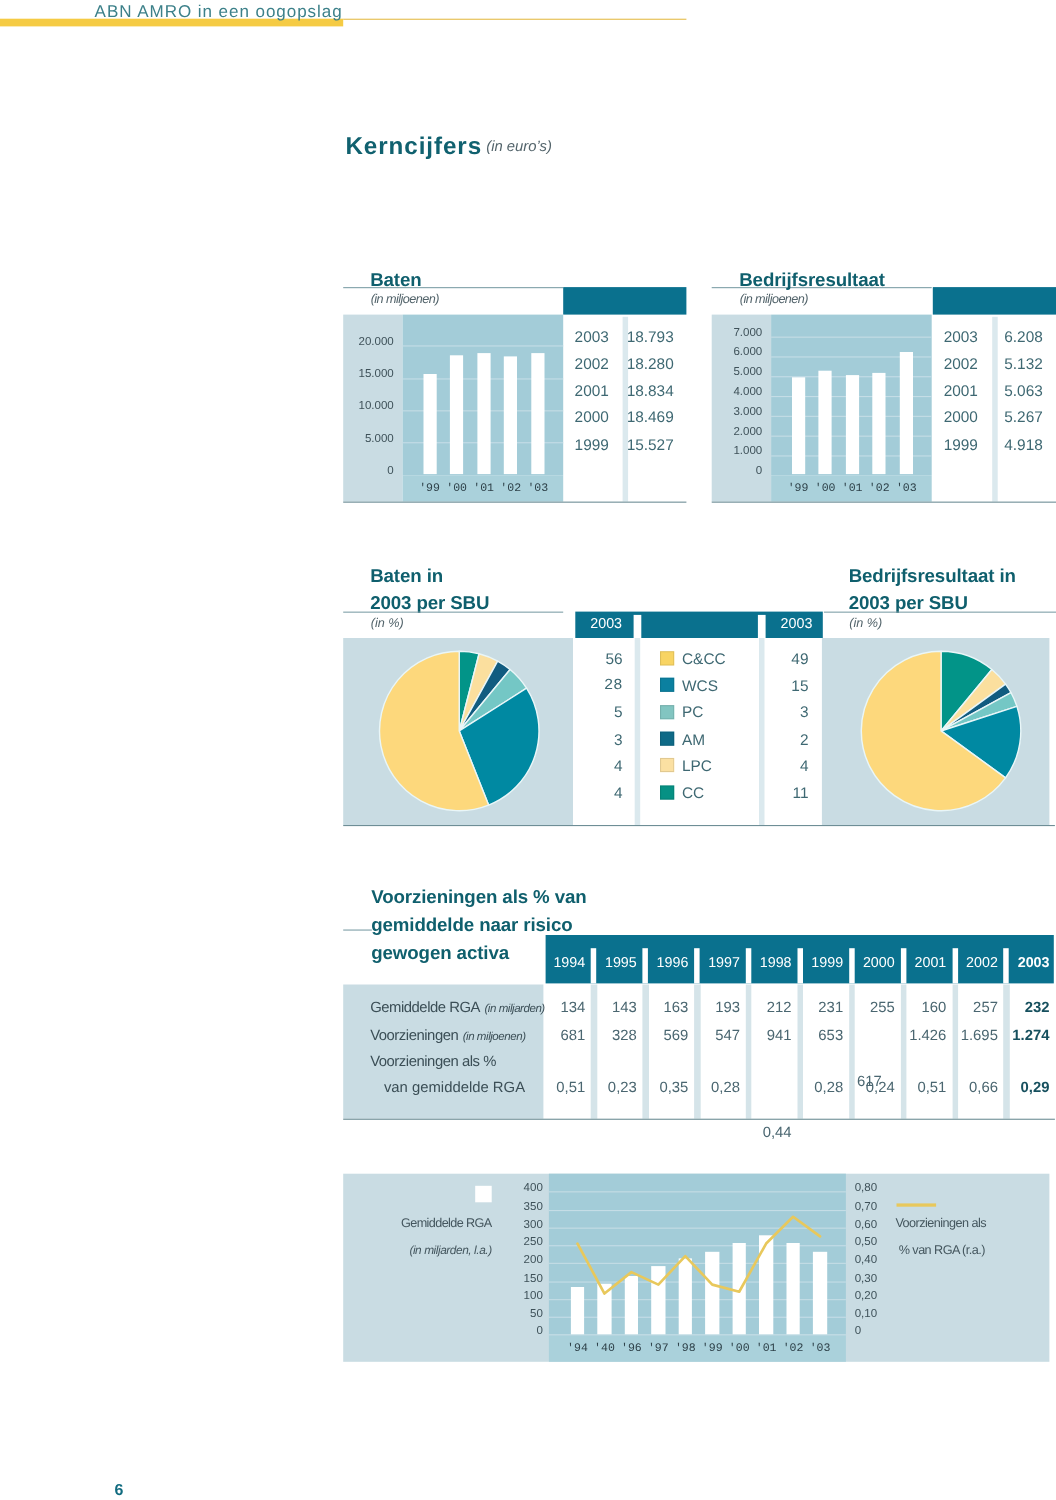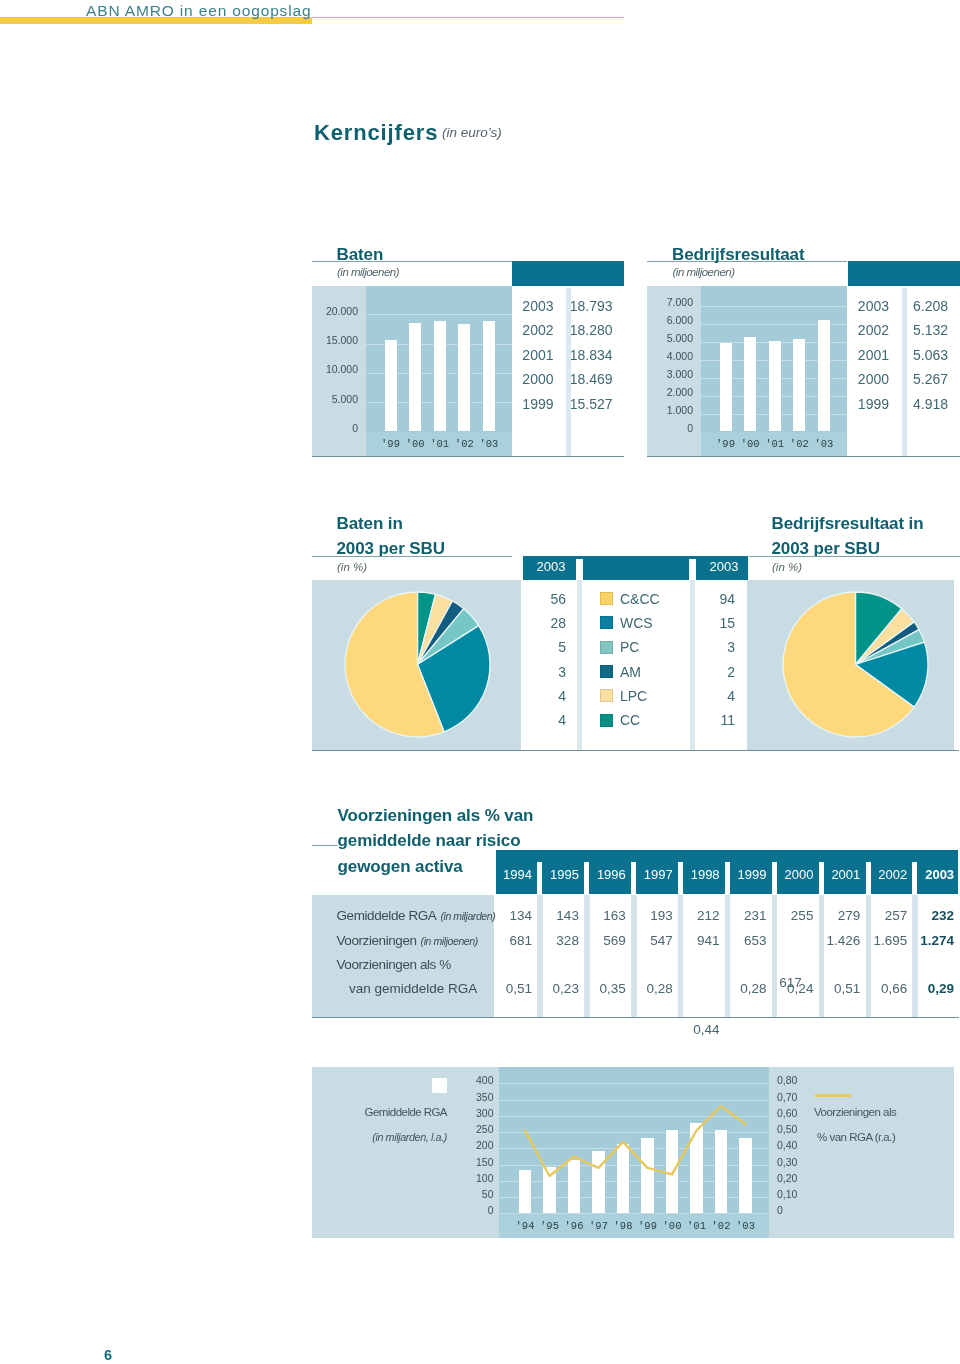--- a/index.html
+++ b/index.html
@@ -148,22 +148,22 @@
 <div class="abs hdr-year" style="left: 515.5px; top: 558.5px; width: 50px; text-align: right;">2003</div>
 <div class="abs hdr-year" style="left: 688.5px; top: 558.5px; width: 50px; text-align: right;">2003</div>
 <div class="abs panel-light" style="left: 311.5px; top: 580px; width: 209px; height: 169.5px;"></div>
 <div class="abs panel-light" style="left: 747px; top: 580px; width: 206.5px; height: 169.5px;"></div>
 <div class="abs" style="left: 520.5px; top: 580px; width: 226.5px; height: 169.5px; background: rgb(255, 255, 255);"></div>
 <div class="abs" style="left: 576.5px; top: 580px; width: 5px; height: 169.5px; background: rgb(219, 233, 238);"></div>
 <div class="abs" style="left: 690px; top: 580px; width: 5px; height: 169.5px; background: rgb(219, 233, 238);"></div>
 <div class="abs val-lbl" style="left: 520px; top: 590.6px; width: 46px; text-align: right;">56</div>
 <div class="abs" style="left: 599.5px; top: 592.1px; width: 13px; height: 13px; background: rgb(248, 212, 99); box-shadow: rgba(0, 0, 0, 0.1) 0px 0px 0px 1px inset;"></div>
 <div class="abs val-lbl" style="left: 620px; top: 590.6px;">C&amp;CC</div>
-<div class="abs val-lbl" style="left: 689px; top: 590.6px; width: 46px; text-align: right;">94</div>
-<div class="abs val-lbl" style="left: 520px; top: 614.9px; width: 46px; text-align: right;">28</div>
+<div class="abs val-lbl" style="left: 689px; top: 590.6px; width: 46px; text-align: right;">49</div>
+<div class="abs val-lbl" style="left: 520px; top: 614.9px; width: 46px; text-align: right; font-family: Liberation Mono, monospace;">28</div>
 <div class="abs" style="left: 599.5px; top: 616.4px; width: 13px; height: 13px; background: rgb(11, 128, 160); box-shadow: rgba(0, 0, 0, 0.1) 0px 0px 0px 1px inset;"></div>
 <div class="abs val-lbl" style="left: 620px; top: 614.9px;">WCS</div>
 <div class="abs val-lbl" style="left: 689px; top: 614.9px; width: 46px; text-align: right;">15</div>
 <div class="abs val-lbl" style="left: 520px; top: 639.2px; width: 46px; text-align: right;">5</div>
 <div class="abs" style="left: 599.5px; top: 640.7px; width: 13px; height: 13px; background: rgb(130, 197, 193); box-shadow: rgba(0, 0, 0, 0.1) 0px 0px 0px 1px inset;"></div>
 <div class="abs val-lbl" style="left: 620px; top: 639.2px;">PC</div>
 <div class="abs val-lbl" style="left: 689px; top: 639.2px; width: 46px; text-align: right;">3</div>
 <div class="abs val-lbl" style="left: 520px; top: 663.5px; width: 46px; text-align: right;">3</div>
 <div class="abs" style="left: 599.5px; top: 665px; width: 13px; height: 13px; background: rgb(14, 106, 135); box-shadow: rgba(0, 0, 0, 0.1) 0px 0px 0px 1px inset;"></div>
 <div class="abs val-lbl" style="left: 620px; top: 663.5px;">AM</div>
@@ -228,21 +228,21 @@
 <div class="abs" style="left: 912.4px; top: 895px; width: 5.5px; height: 122px; background: rgb(213, 228, 233);"></div>
 <div class="abs hdr-year" style="left: 910.1px; top: 866.5px; width: 44px; text-align: right; font-weight: bold;">2003</div>
 <div class="abs" style="left: 336.5px; top: 908px; font-size: 13.5px; letter-spacing: -0.42px; color: rgb(59, 78, 86); white-space: nowrap;"><span>Gemiddelde RGA</span><span style="font-size: 10.5px; font-style: italic; margin-left: 4px;">(in miljarden)</span></div>
 <div class="abs" style="left: 486px; top: 908px; width: 46px; text-align: right; font-size: 13.5px; color: rgb(74, 102, 112); white-space: nowrap;">134</div>
 <div class="abs" style="left: 532.9px; top: 908px; width: 46px; text-align: right; font-size: 13.5px; color: rgb(74, 102, 112); white-space: nowrap;">143</div>
 <div class="abs" style="left: 579.8px; top: 908px; width: 46px; text-align: right; font-size: 13.5px; color: rgb(74, 102, 112); white-space: nowrap;">163</div>
 <div class="abs" style="left: 626.7px; top: 908px; width: 46px; text-align: right; font-size: 13.5px; color: rgb(74, 102, 112); white-space: nowrap;">193</div>
 <div class="abs" style="left: 673.6px; top: 908px; width: 46px; text-align: right; font-size: 13.5px; color: rgb(74, 102, 112); white-space: nowrap;">212</div>
 <div class="abs" style="left: 720.5px; top: 908px; width: 46px; text-align: right; font-size: 13.5px; color: rgb(74, 102, 112); white-space: nowrap;">231</div>
 <div class="abs" style="left: 767.4px; top: 908px; width: 46px; text-align: right; font-size: 13.5px; color: rgb(74, 102, 112); white-space: nowrap;">255</div>
-<div class="abs" style="left: 814.3px; top: 908px; width: 46px; text-align: right; font-size: 13.5px; color: rgb(74, 102, 112); white-space: nowrap;">279</div>
+<div class="abs" style="left: 814.3px; top: 908px; width: 46px; text-align: right; font-size: 13.5px; color: rgb(74, 102, 112); white-space: nowrap;">160</div>
 <div class="abs" style="left: 861.2px; top: 908px; width: 46px; text-align: right; font-size: 13.5px; color: rgb(74, 102, 112); white-space: nowrap;">257</div>
 <div class="abs" style="left: 908.1px; top: 908px; width: 46px; text-align: right; font-size: 13.5px; color: rgb(22, 80, 94); white-space: nowrap; font-weight: bold;">232</div>
 <div class="abs" style="left: 336.5px; top: 932.5px; font-size: 13.5px; letter-spacing: -0.42px; color: rgb(59, 78, 86); white-space: nowrap;"><span>Voorzieningen</span><span style="font-size: 10.5px; font-style: italic; margin-left: 4px;">(in miljoenen)</span></div>
 <div class="abs" style="left: 486px; top: 932.5px; width: 46px; text-align: right; font-size: 13.5px; color: rgb(74, 102, 112); white-space: nowrap;">681</div>
 <div class="abs" style="left: 532.9px; top: 932.5px; width: 46px; text-align: right; font-size: 13.5px; color: rgb(74, 102, 112); white-space: nowrap;">328</div>
 <div class="abs" style="left: 579.8px; top: 932.5px; width: 46px; text-align: right; font-size: 13.5px; color: rgb(74, 102, 112); white-space: nowrap;">569</div>
 <div class="abs" style="left: 626.7px; top: 932.5px; width: 46px; text-align: right; font-size: 13.5px; color: rgb(74, 102, 112); white-space: nowrap;">547</div>
 <div class="abs" style="left: 673.6px; top: 932.5px; width: 46px; text-align: right; font-size: 13.5px; color: rgb(74, 102, 112); white-space: nowrap;">941</div>
 <div class="abs" style="left: 720.5px; top: 932.5px; width: 46px; text-align: right; font-size: 13.5px; color: rgb(74, 102, 112); white-space: nowrap;">653</div>
 <div class="abs" style="left: 767.4px; top: 975px; width: 46px; text-align: center; font-size: 13.5px; color: rgb(74, 102, 112); white-space: nowrap;">617</div>
@@ -288,21 +288,21 @@
 <div class="abs axis-lbl" style="left: 777px; top: 1171.83px; width: 40px; text-align: left;">0,20</div>
 <div class="abs gridline" style="left: 499px; top: 1197px; width: 270px;"></div>
 <div class="abs axis-lbl" style="left: 444px; top: 1188.06px; width: 49.5px;">50</div>
 <div class="abs axis-lbl" style="left: 777px; top: 1188.06px; width: 40px; text-align: left;">0,10</div>
 <div class="abs gridline" style="left: 499px; top: 1213px; width: 270px;"></div>
 <div class="abs axis-lbl" style="left: 444px; top: 1204.3px; width: 49.5px;">0</div>
 <div class="abs axis-lbl" style="left: 777px; top: 1204.3px; width: 40px; text-align: left;">0</div>
 <div class="abs bar" style="left: 518.8px; top: 1169.78px; width: 12.4px; height: 43.5165px;"></div>
 <div class="abs tick-lbl" style="left: 512.8px; top: 1220px; width: 24.4px; font-size: 10.5px; text-align: center;">'94</div>
 <div class="abs bar" style="left: 543.3px; top: 1166.86px; width: 12.4px; height: 46.4392px;"></div>
-<div class="abs tick-lbl" style="left: 537.3px; top: 1220px; width: 24.4px; font-size: 10.5px; text-align: center;">'95</div>
+<div class="abs tick-lbl" style="left: 537.3px; top: 1220px; width: 24.4px; font-size: 10.5px; text-align: center;">'40</div>
 <div class="abs bar" style="left: 567.8px; top: 1160.37px; width: 12.4px; height: 52.9342px;"></div>
 <div class="abs tick-lbl" style="left: 561.8px; top: 1220px; width: 24.4px; font-size: 10.5px; text-align: center;">'96</div>
 <div class="abs bar" style="left: 592.3px; top: 1150.62px; width: 12.4px; height: 62.6767px;"></div>
 <div class="abs tick-lbl" style="left: 586.3px; top: 1220px; width: 24.4px; font-size: 10.5px; text-align: center;">'97</div>
 <div class="abs bar" style="left: 616.8px; top: 1144.45px; width: 12.4px; height: 68.847px;"></div>
 <div class="abs tick-lbl" style="left: 610.8px; top: 1220px; width: 24.4px; font-size: 10.5px; text-align: center;">'98</div>
 <div class="abs bar" style="left: 641.3px; top: 1138.28px; width: 12.4px; height: 75.0172px;"></div>
 <div class="abs tick-lbl" style="left: 635.3px; top: 1220px; width: 24.4px; font-size: 10.5px; text-align: center;">'99</div>
 <div class="abs bar" style="left: 665.8px; top: 1130.49px; width: 12.4px; height: 82.8112px;"></div>
 <div class="abs tick-lbl" style="left: 659.8px; top: 1220px; width: 24.4px; font-size: 10.5px; text-align: center;">'00</div>

